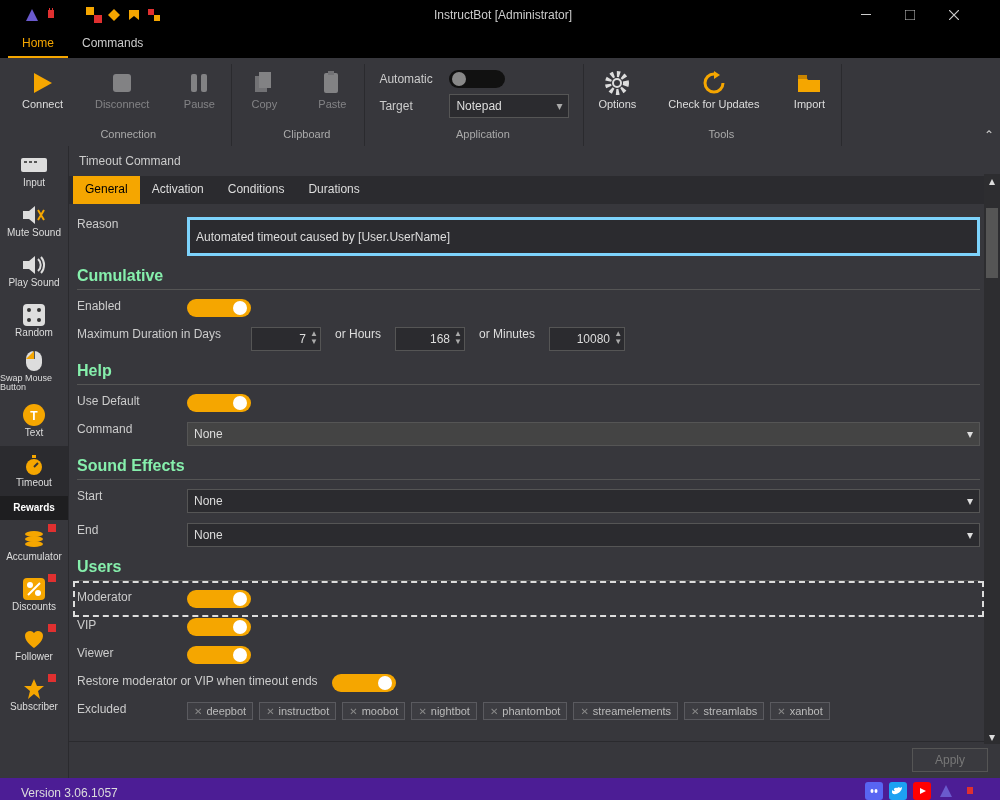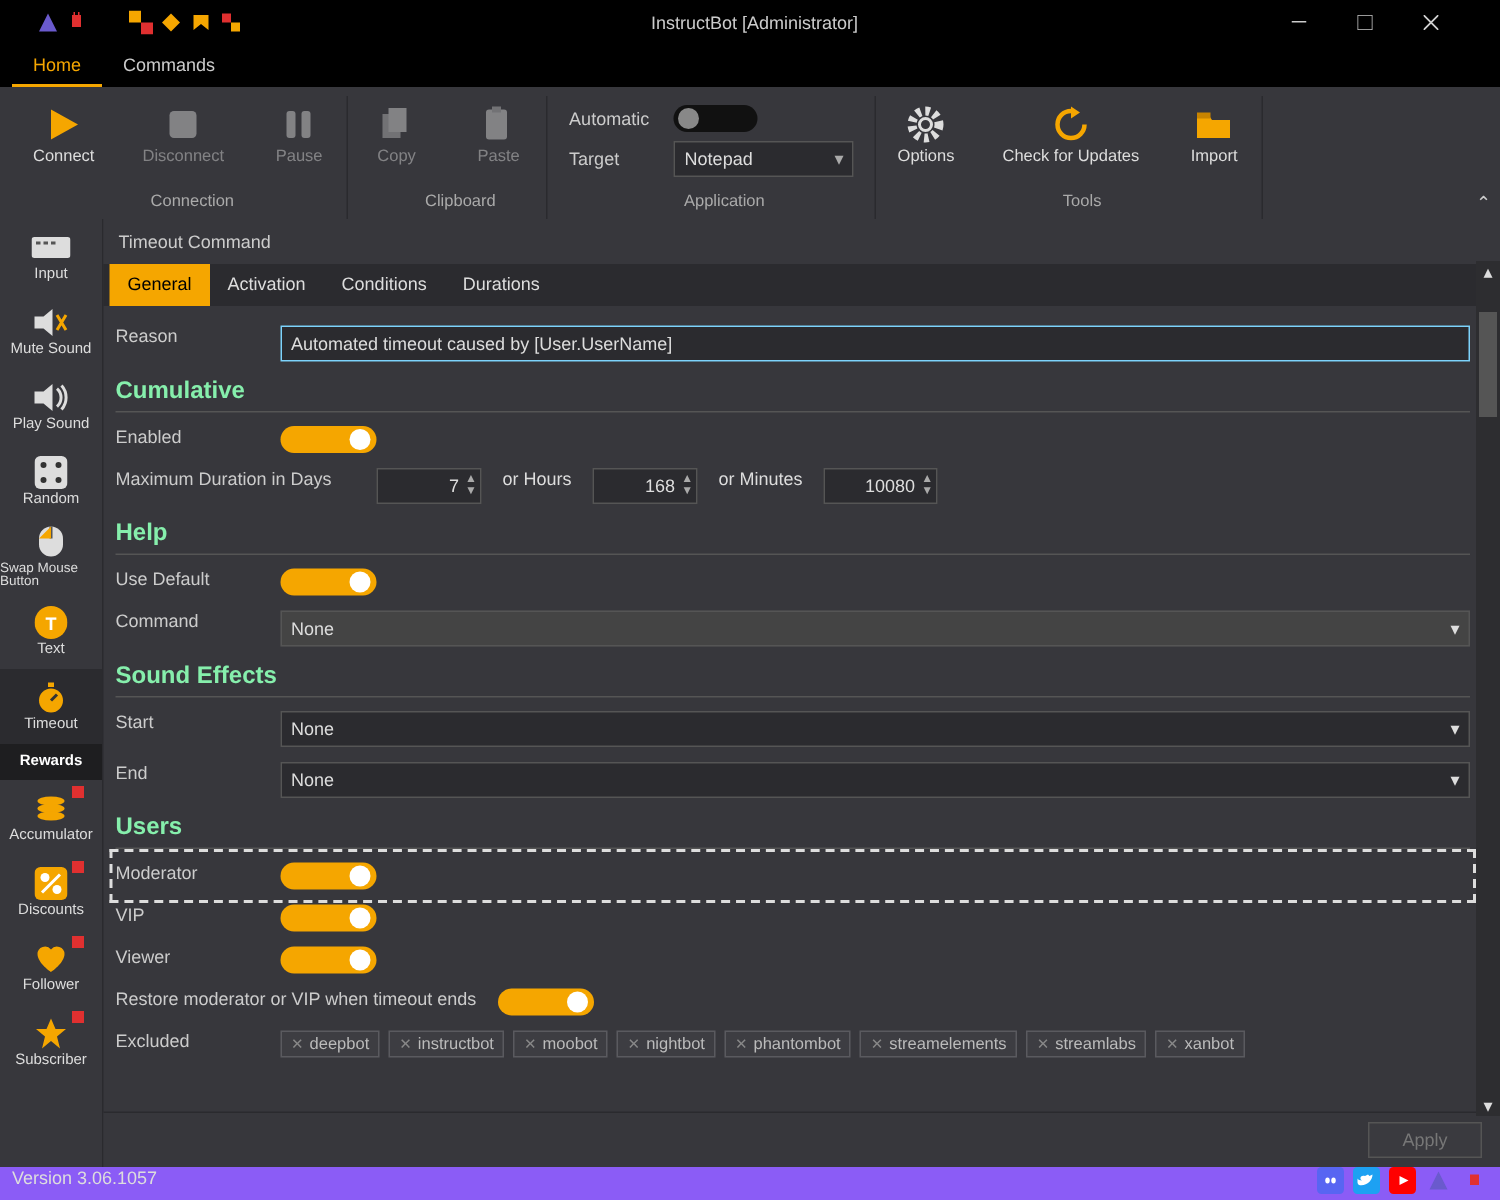--- a/index.html
+++ b/index.html
@@ -38,37 +38,37 @@
 .side-item .dot{position:absolute;top:4px;right:12px;width:8px;height:8px;background:#e03030}
 .side-icon{width:26px;height:22px;display:flex;align-items:center;justify-content:center}
 .content{flex:1;display:flex;flex-direction:column;min-width:0;background:#37373c;border-left:1px solid #2a2a2e;position:relative}
 .content-head{padding:8px 10px;color:#ccc;background:#37373c}
 .subtabs{display:flex;background:#2b2b2f;height:28px;align-items:stretch;padding-left:4px}
 .subtab{padding:6px 12px;color:#ddd}
 .subtab.active{background:#f5a600;color:#000}
 .scroll{flex:1;overflow:auto;padding:8px 20px 8px 8px}
 .form-row{display:flex;align-items:flex-start;gap:14px;padding:5px 0}
 .form-row .lbl{color:#ccc;min-width:96px}
-.textin{flex:1;background:#2b2b2f;border:1px solid #7dd3fc;height:24px;padding:0 6px;color:#ccc;display:flex;align-items:center}
+.textin{flex:1;background:#2b2b2f;border:3px solid #7dd3fc;height:39px;padding:0 6px;color:#ccc;display:flex;align-items:center}
 .section-title{font-size:16px;font-weight:600;color:#86efac;margin:6px 0 4px 0}
 .hr{height:1px;background:#555;margin:4px 0}
 .toggle-sm{width:64px;height:18px;background:#f5a600;border-radius:10px;position:relative}
 .toggle-sm .knob{position:absolute;width:14px;height:14px;border-radius:50%;background:#fff;top:2px;right:4px}
 .numbox{width:70px;height:24px;background:#2b2b2f;border:1px solid #555;display:flex;align-items:center;padding-right:14px;justify-content:flex-end;color:#ccc;position:relative}
 .numbox.wide{width:76px}
 .numbox .spin{position:absolute;right:2px;top:2px;color:#aaa;font-size:8px;line-height:8px;display:flex;flex-direction:column}
 .dropdown{flex:1;height:24px;background:#2b2b2f;border:1px solid #555;display:flex;align-items:center;justify-content:space-between;padding:0 6px;color:#888}
 .dropdown.disabled{background:#444;color:#777}
 .tags{display:flex;flex-wrap:wrap;gap:6px;flex:1}
 .tag{background:#3d3d42;border:1px solid #5a5a5f;padding:2px 6px;display:flex;align-items:center;gap:4px;color:#bbb;font-size:11px}
 .tag .x{color:#888;font-size:10px}
 .highlight{outline:2px dashed #ddd;outline-offset:2px}
 .applybar{display:flex;justify-content:flex-end;padding:6px 12px;background:#37373c;border-top:1px solid #2a2a2e}
 .apply-btn{padding:4px 22px;border:1px solid #555;background:#3a3a3f;color:#777}
-.statusbar{height:22px;background:#8b5cf6;display:flex;align-items:flex-start;justify-content:space-between;padding:0 8px;color:#ccc;font-size:11px}
+.statusbar{height:22px;background:#4c1d95;display:flex;align-items:flex-end;justify-content:space-between;padding:0 21px;color:#ccc;font-size:11px}
 .statusbar .sicons{display:flex;gap:6px}
 .sicon{width:18px;height:18px;display:flex;align-items:center;justify-content:center;border-radius:3px}
 .vscroll{position:absolute;right:0;top:28px;bottom:34px;width:16px;background:#2d2d30;display:flex;flex-direction:column;justify-content:space-between;align-items:center;color:#888}
 .vscroll .thumb{background:#555;width:12px;height:70px;margin-top:20px}
 svg{display:block}
 </style>
 </head>
 <body>
 
 <div class="titlebar">

